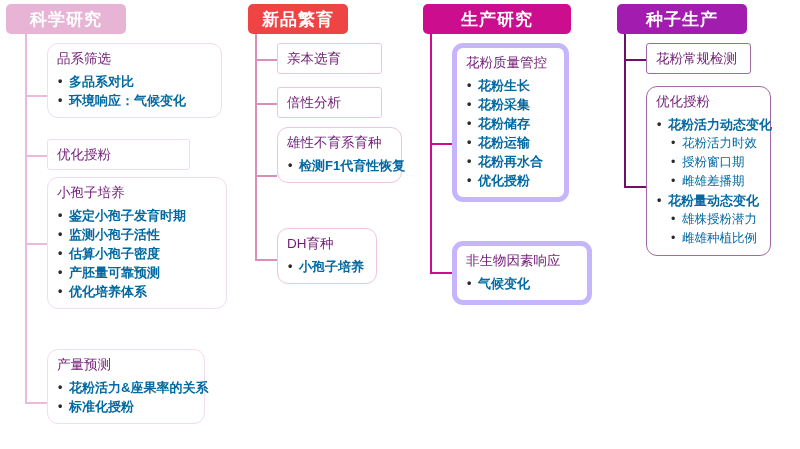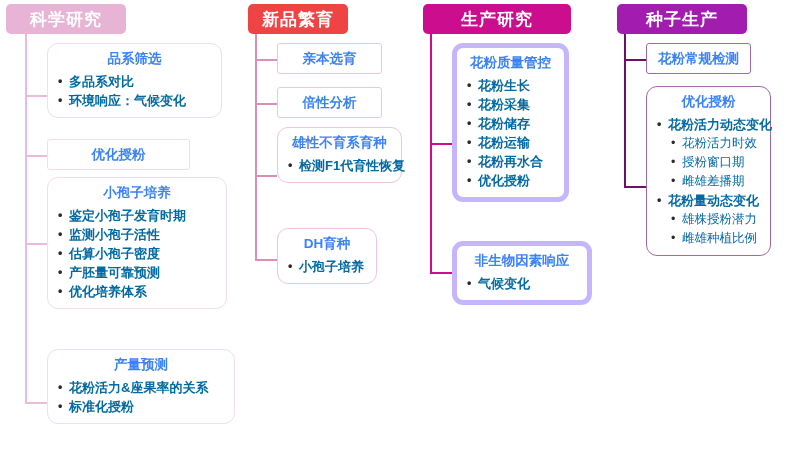--- a/index.html
+++ b/index.html
@@ -40,22 +40,22 @@
     padding:6px 9px 7px 9px;
   }
   .card.soft{border-radius:11px;}
   .card.flat{border-radius:3px;}
   .card.k1{border:1px solid #f3dcec;}
   .card.k2{border:1px solid #eec4de;}
   .card.k3{border:5px solid #c4b5fd;}
   .card.k4{border:1px solid #a46aa3;}
 
   .card-title{
-    font-size:13.5px;font-weight:700;color:#3b82f6;
-    line-height:18px;white-space:nowrap;text-align:center;
+    font-size:13.5px;font-weight:400;color:#701a75;
+    line-height:18px;white-space:nowrap;
   }
   .card.hasitems .card-title{margin-bottom:4px;}
 
   ul.items{list-style:none;margin:0;padding:0;}
   ul.items li{
     position:relative;font-size:12.5px;color:#0369a1;
     line-height:19px;padding-left:13px;white-space:nowrap;
   }
   ul.items li::before{
     content:"\2022";position:absolute;left:2px;top:-0.5px;
@@ -95,21 +95,21 @@
       <ul class="items">
         <li class="lvl1">鉴定小孢子发育时期</li>
         <li class="lvl1">监测小孢子活性</li>
         <li class="lvl1">估算小孢子密度</li>
         <li class="lvl1">产胚量可靠预测</li>
         <li class="lvl1">优化培养体系</li>
       </ul>
     </div>
 
     <div class="branch b1" style="left:25px;top:402px;width:22px;"></div>
-    <div class="card soft k1 hasitems" style="left:47px;top:349px;width:188px;">
+    <div class="card soft k1 hasitems" style="left:47px;top:349px;width:158px;">
       <div class="card-title">产量预测</div>
       <ul class="items">
         <li class="lvl1">花粉活力&amp;座果率的关系</li>
         <li class="lvl1">标准化授粉</li>
       </ul>
     </div>
   </div>
 
   <div class="column">
     <div class="chip c2" style="left:248px;width:100px;">新品繁育</div>

